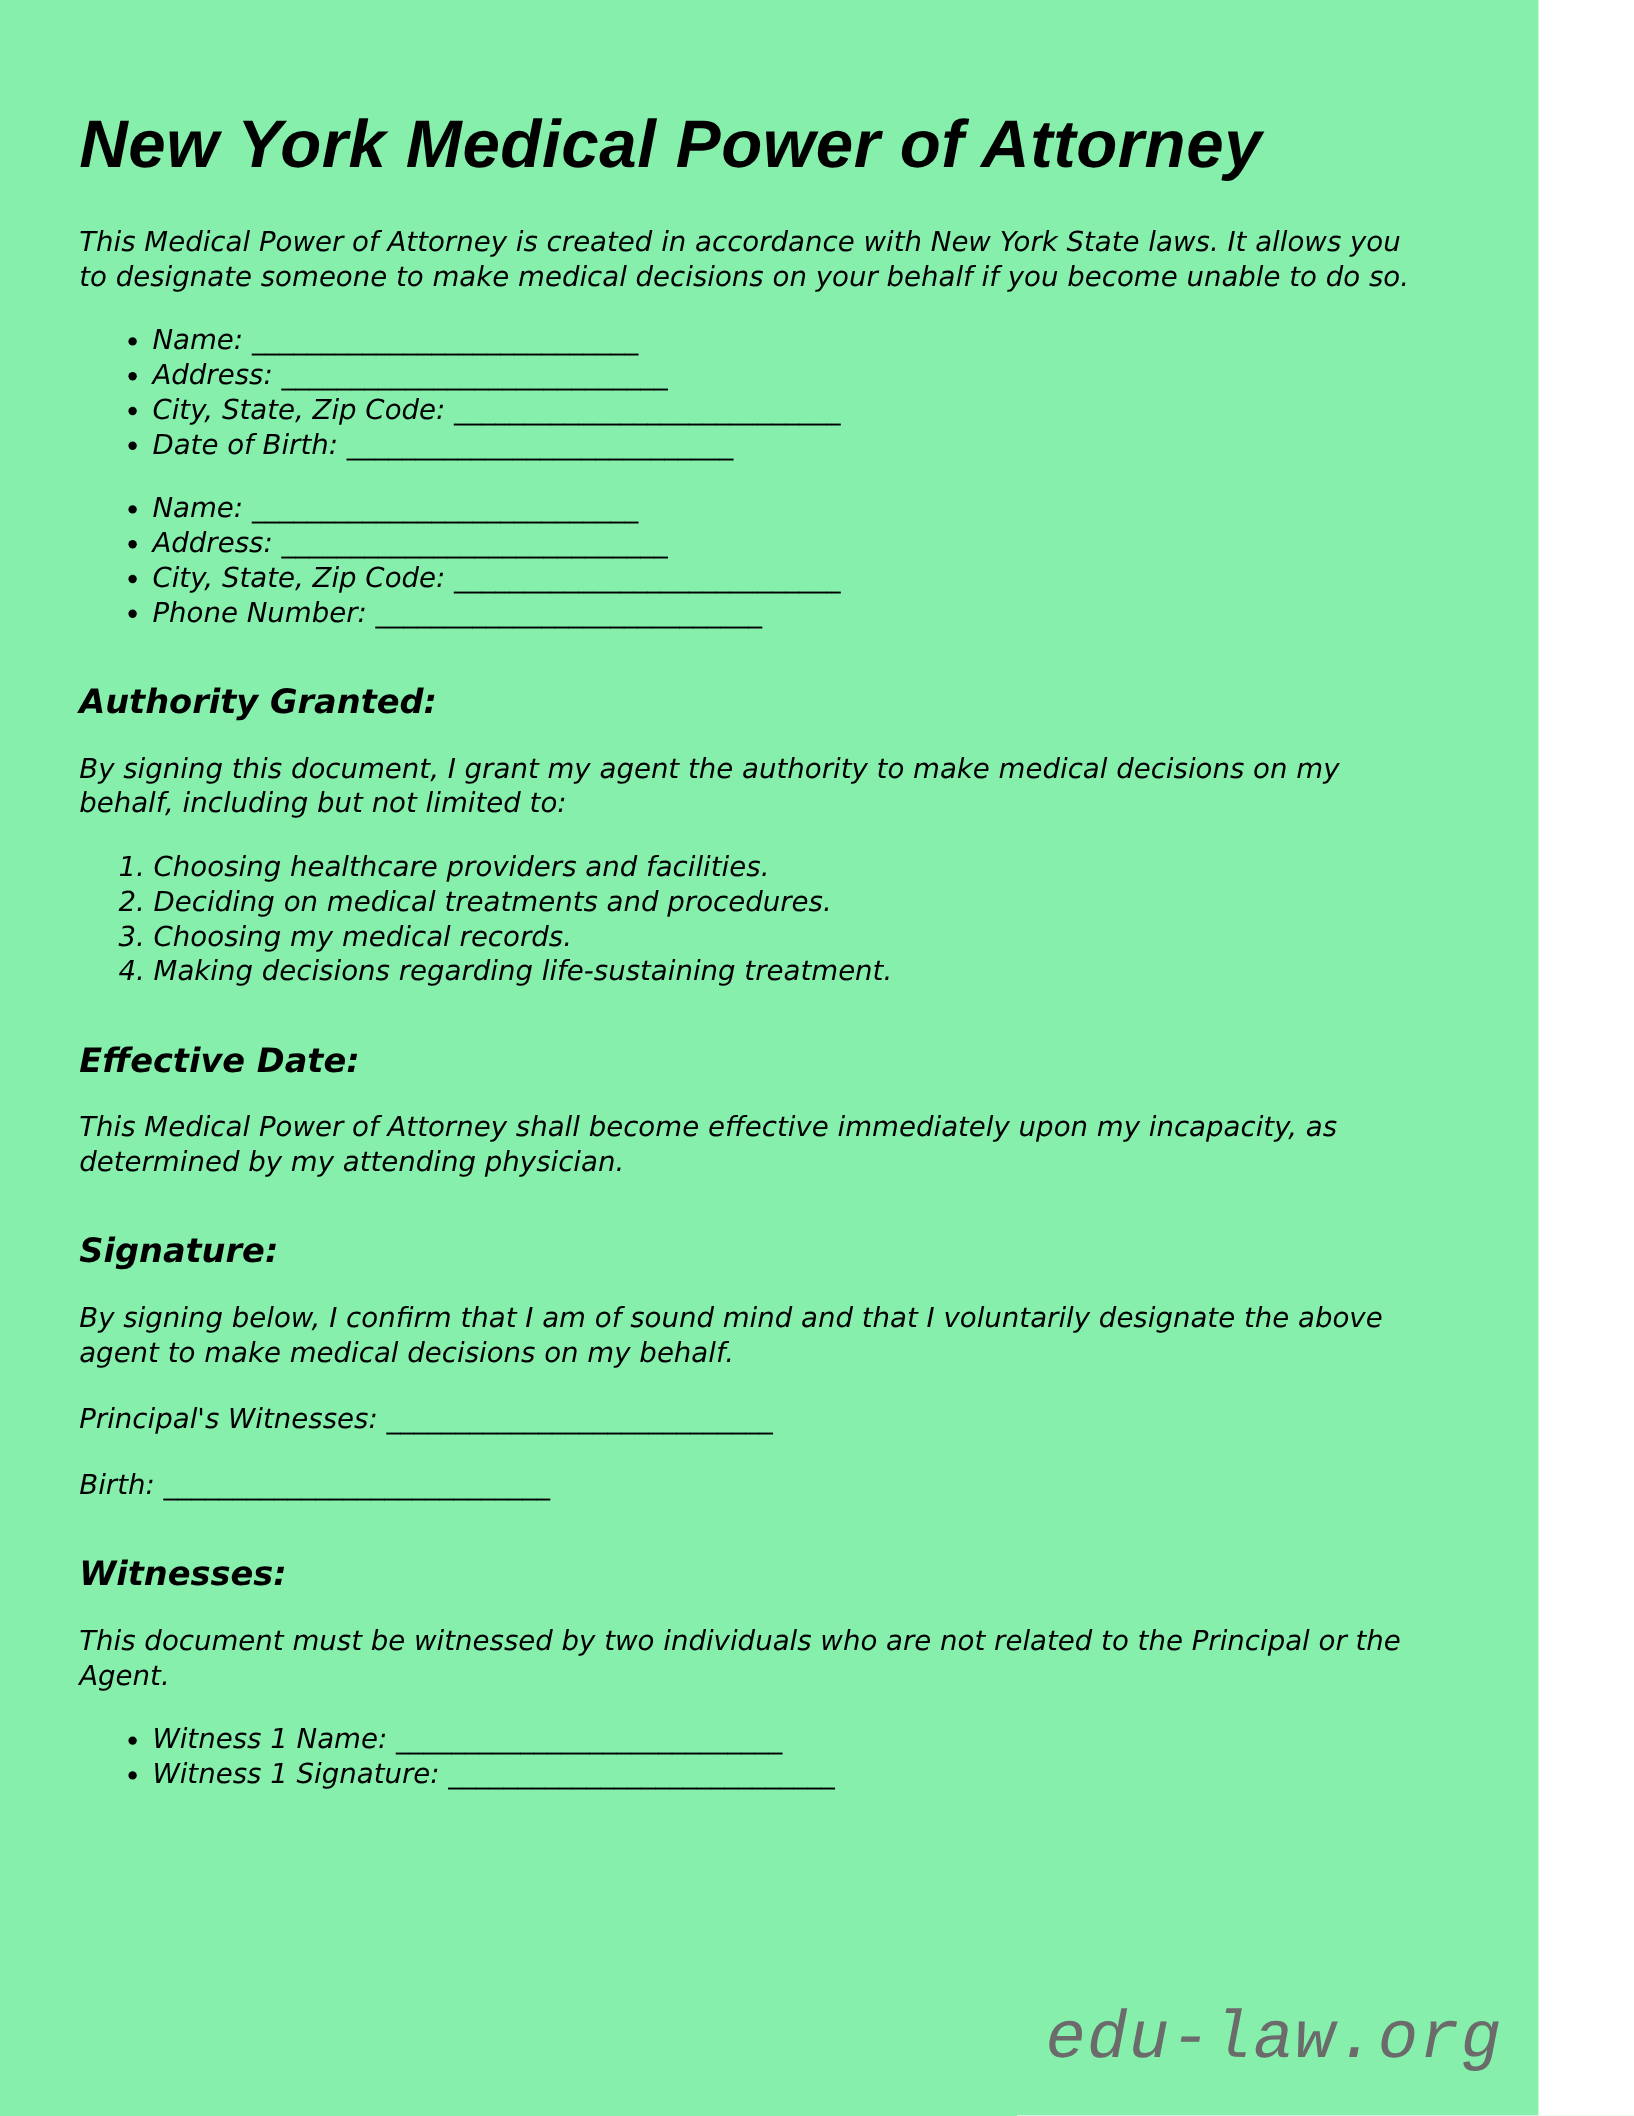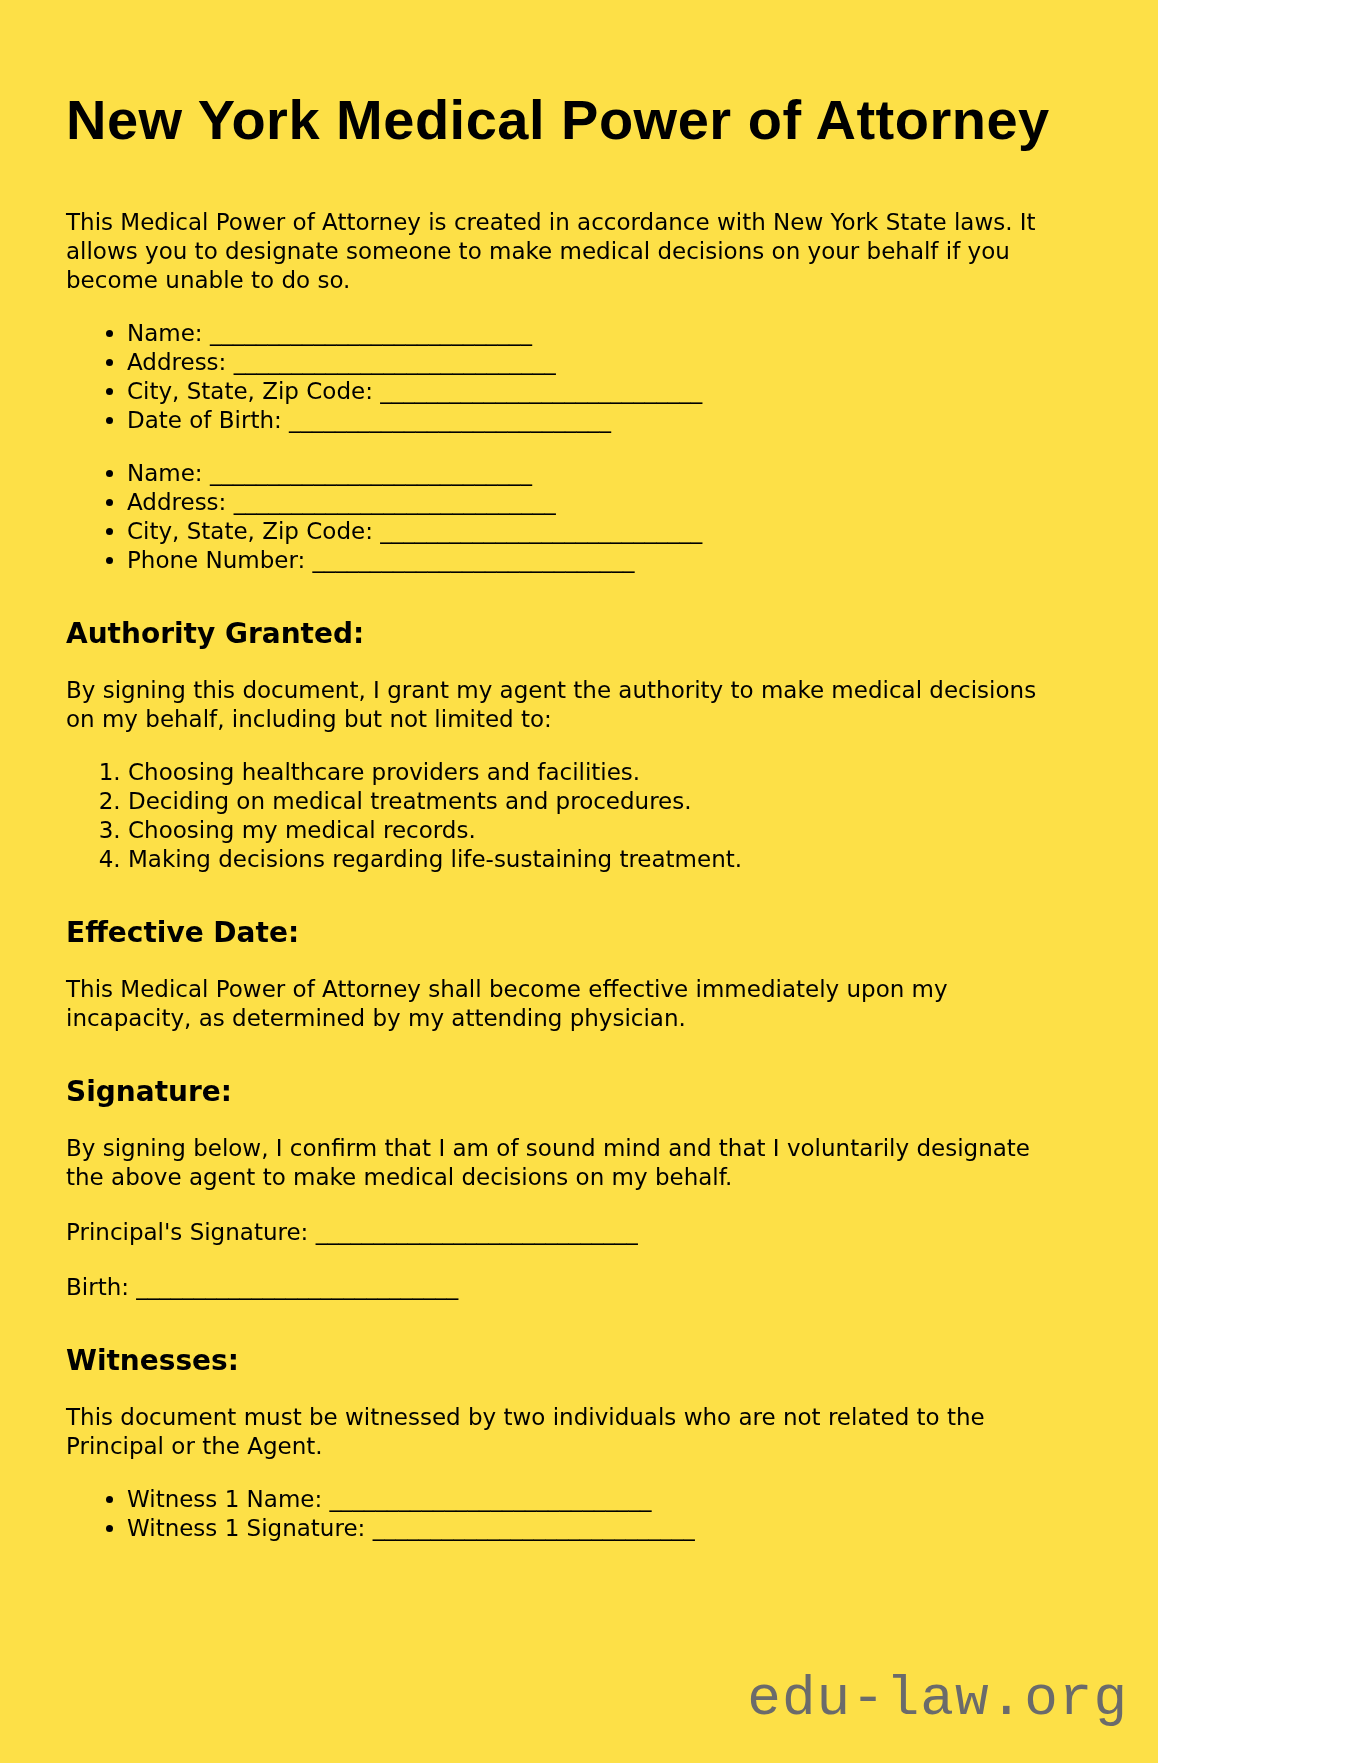--- a/index.html
+++ b/index.html
@@ -1,41 +1,42 @@
 <!DOCTYPE html>
 <html><head>
 <meta charset="utf-8">
 <style>
   html, body { margin: 0; padding: 0; background: #ffffff; }
   .page {
     position: relative;
-    width: 1158px;
+    width: 1282px;
     height: 1763px;
-    background: #fde047;
+    background: #86efac;
     color: #000000;
     font-family: "DejaVu Sans", sans-serif;
     box-sizing: border-box;
     padding: 46px 106px 0 66px;
     overflow: hidden;
+    font-style: italic;
   }
   h1.doc-title {
     font-family: "Liberation Sans", sans-serif;
     font-size: 56px;
     line-height: 64px;
     font-weight: bold;
     letter-spacing: 0.5px;
     margin: 42px 0 0 0;
     white-space: nowrap;
   }
   p.body-text {
     font-size: 23px;
     line-height: 29px;
     margin: 26px 0 0 0;
   }
-  p.intro-text { margin-top: 56px; }
+  p.intro-text { margin-top: 36px; }
   h3.section-heading {
     font-size: 28px;
     line-height: 33px;
     font-weight: bold;
     margin: 42px 0 0 0;
   }
   ul.field-list, ol.numbered-list {
     font-size: 23px;
     line-height: 29px;
     margin: 24px 0 0 0;
@@ -89,21 +90,21 @@
     <li>Choosing my medical records.</li>
     <li>Making decisions regarding life-sustaining treatment.</li>
   </ol>
 
   <h3 class="section-heading">Effective Date:</h3>
   <p class="body-text">This Medical Power of Attorney shall become effective immediately upon my incapacity, as determined by my attending physician.</p>
 
   <h3 class="section-heading">Signature:</h3>
   <p class="body-text">By signing below, I confirm that I am of sound mind and that I voluntarily designate the above agent to make medical decisions on my behalf.</p>
 
-  <p class="body-text sig-line"><span class="lbl">Principal's Signature:</span> <span class="blank">____________________________</span></p>
+  <p class="body-text sig-line"><span class="lbl">Principal's Witnesses:</span> <span class="blank">____________________________</span></p>
 
   <p class="body-text sig-line"><span class="lbl">Birth:</span> <span class="blank">____________________________</span></p>
 
   <h3 class="section-heading">Witnesses:</h3>
   <p class="body-text">This document must be witnessed by two individuals who are not related to the Principal or the Agent.</p>
   <ul class="field-list">
     <li><span class="lbl">Witness 1 Name:</span> <span class="blank">____________________________</span></li>
     <li><span class="lbl">Witness 1 Signature:</span> <span class="blank">____________________________</span></li>
   </ul>
 

